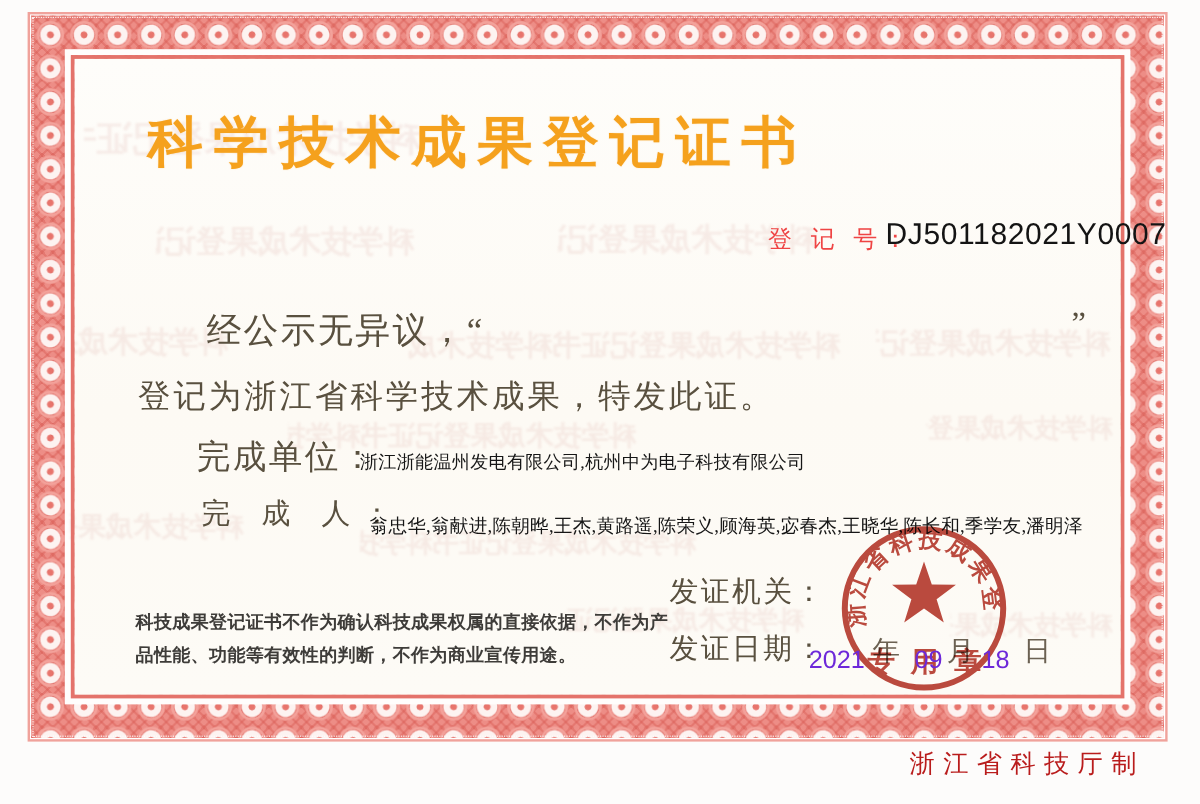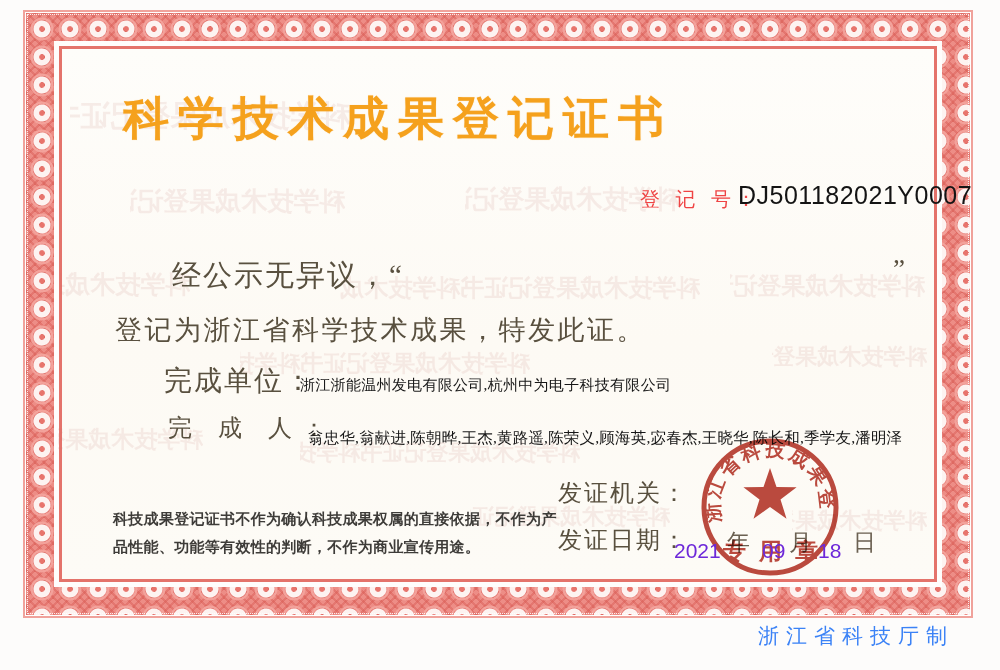--- a/index.html
+++ b/index.html
@@ -69,21 +69,21 @@
   .date-num { font-family:"Liberation Sans","DejaVu Sans",sans-serif; font-size:21px; color:#6d28d9; top:539px; }
   .date-year  { left:674px; }
   .date-month { left:762px; }
   .date-day   { left:818px; }
   .date-unit { font-size:23px; color:#6b6152; top:527px; }
   .unit-y { left:727px; }
   .unit-m { left:789px; }
   .unit-d { left:853px; }
   .footer {
     left:758px; top:622px; font-family:"Liberation Sans","DejaVu Sans",sans-serif;
-    font-size:21px; color:#3b82f6; letter-spacing:7px; font-weight:500;
+    font-size:21px; color:#b91c1c; letter-spacing:7px; font-weight:500;
   }
   
   .seal {
     position:absolute; left:680px; top:417px; width:180px; height:180px;
     mix-blend-mode:multiply; opacity:.9;
   }
   
   .ghost {
     position:absolute; overflow:hidden; white-space:nowrap;
     color:#c4766f; opacity:.12; filter:blur(.7px);

